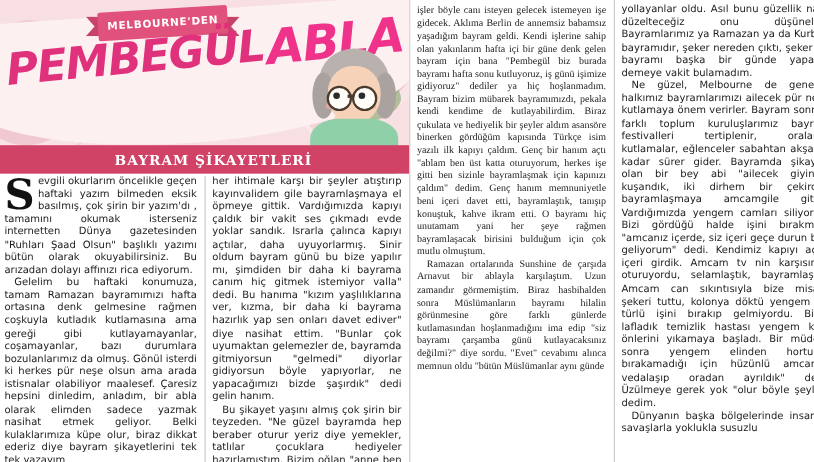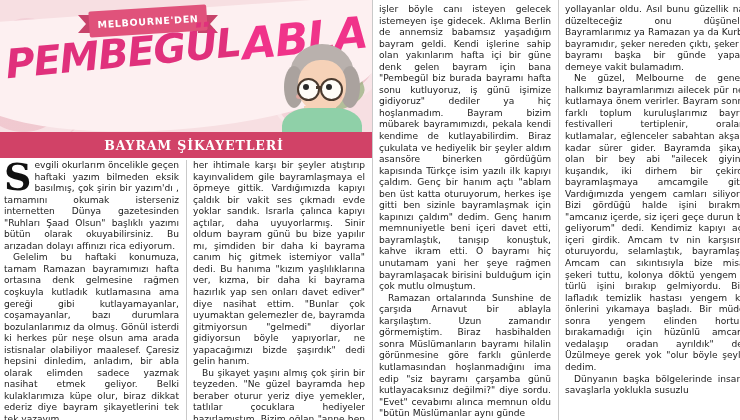--- a/index.html
+++ b/index.html
@@ -9,21 +9,21 @@
     font-family:"DejaVu Sans", sans-serif;
     color:#1b1b1b;
   }
   .page{position:relative;width:740px;height:420px;overflow:hidden;}
 
   
   .cols{position:absolute;inset:0;display:flex;}
   .col{position:relative;box-sizing:border-box;}
   .col-1{width:186px;padding:0 7px 0 4px;}
   .col-2{width:186px;padding:0 7px 0 7px;}
-  .col-3{width:186px;padding:0 7px 0 7px;}
+  .col-3{width:186px;padding:0 7px 0 7px;font-family:Liberation Serif, serif;}
   .col-4{width:182px;padding:0 0 0 7px;}
   .rule{position:absolute;top:0;bottom:0;width:1px;background:#c9c9c9;}
   .r1{left:186px;top:160px;}
   .r2{left:372px;top:0;}
   .r3{left:558px;top:0;}
 
   
   .masthead{
     position:absolute;left:0;top:0;width:372px;height:158px;
     background:#f7dfe2;overflow:hidden;

